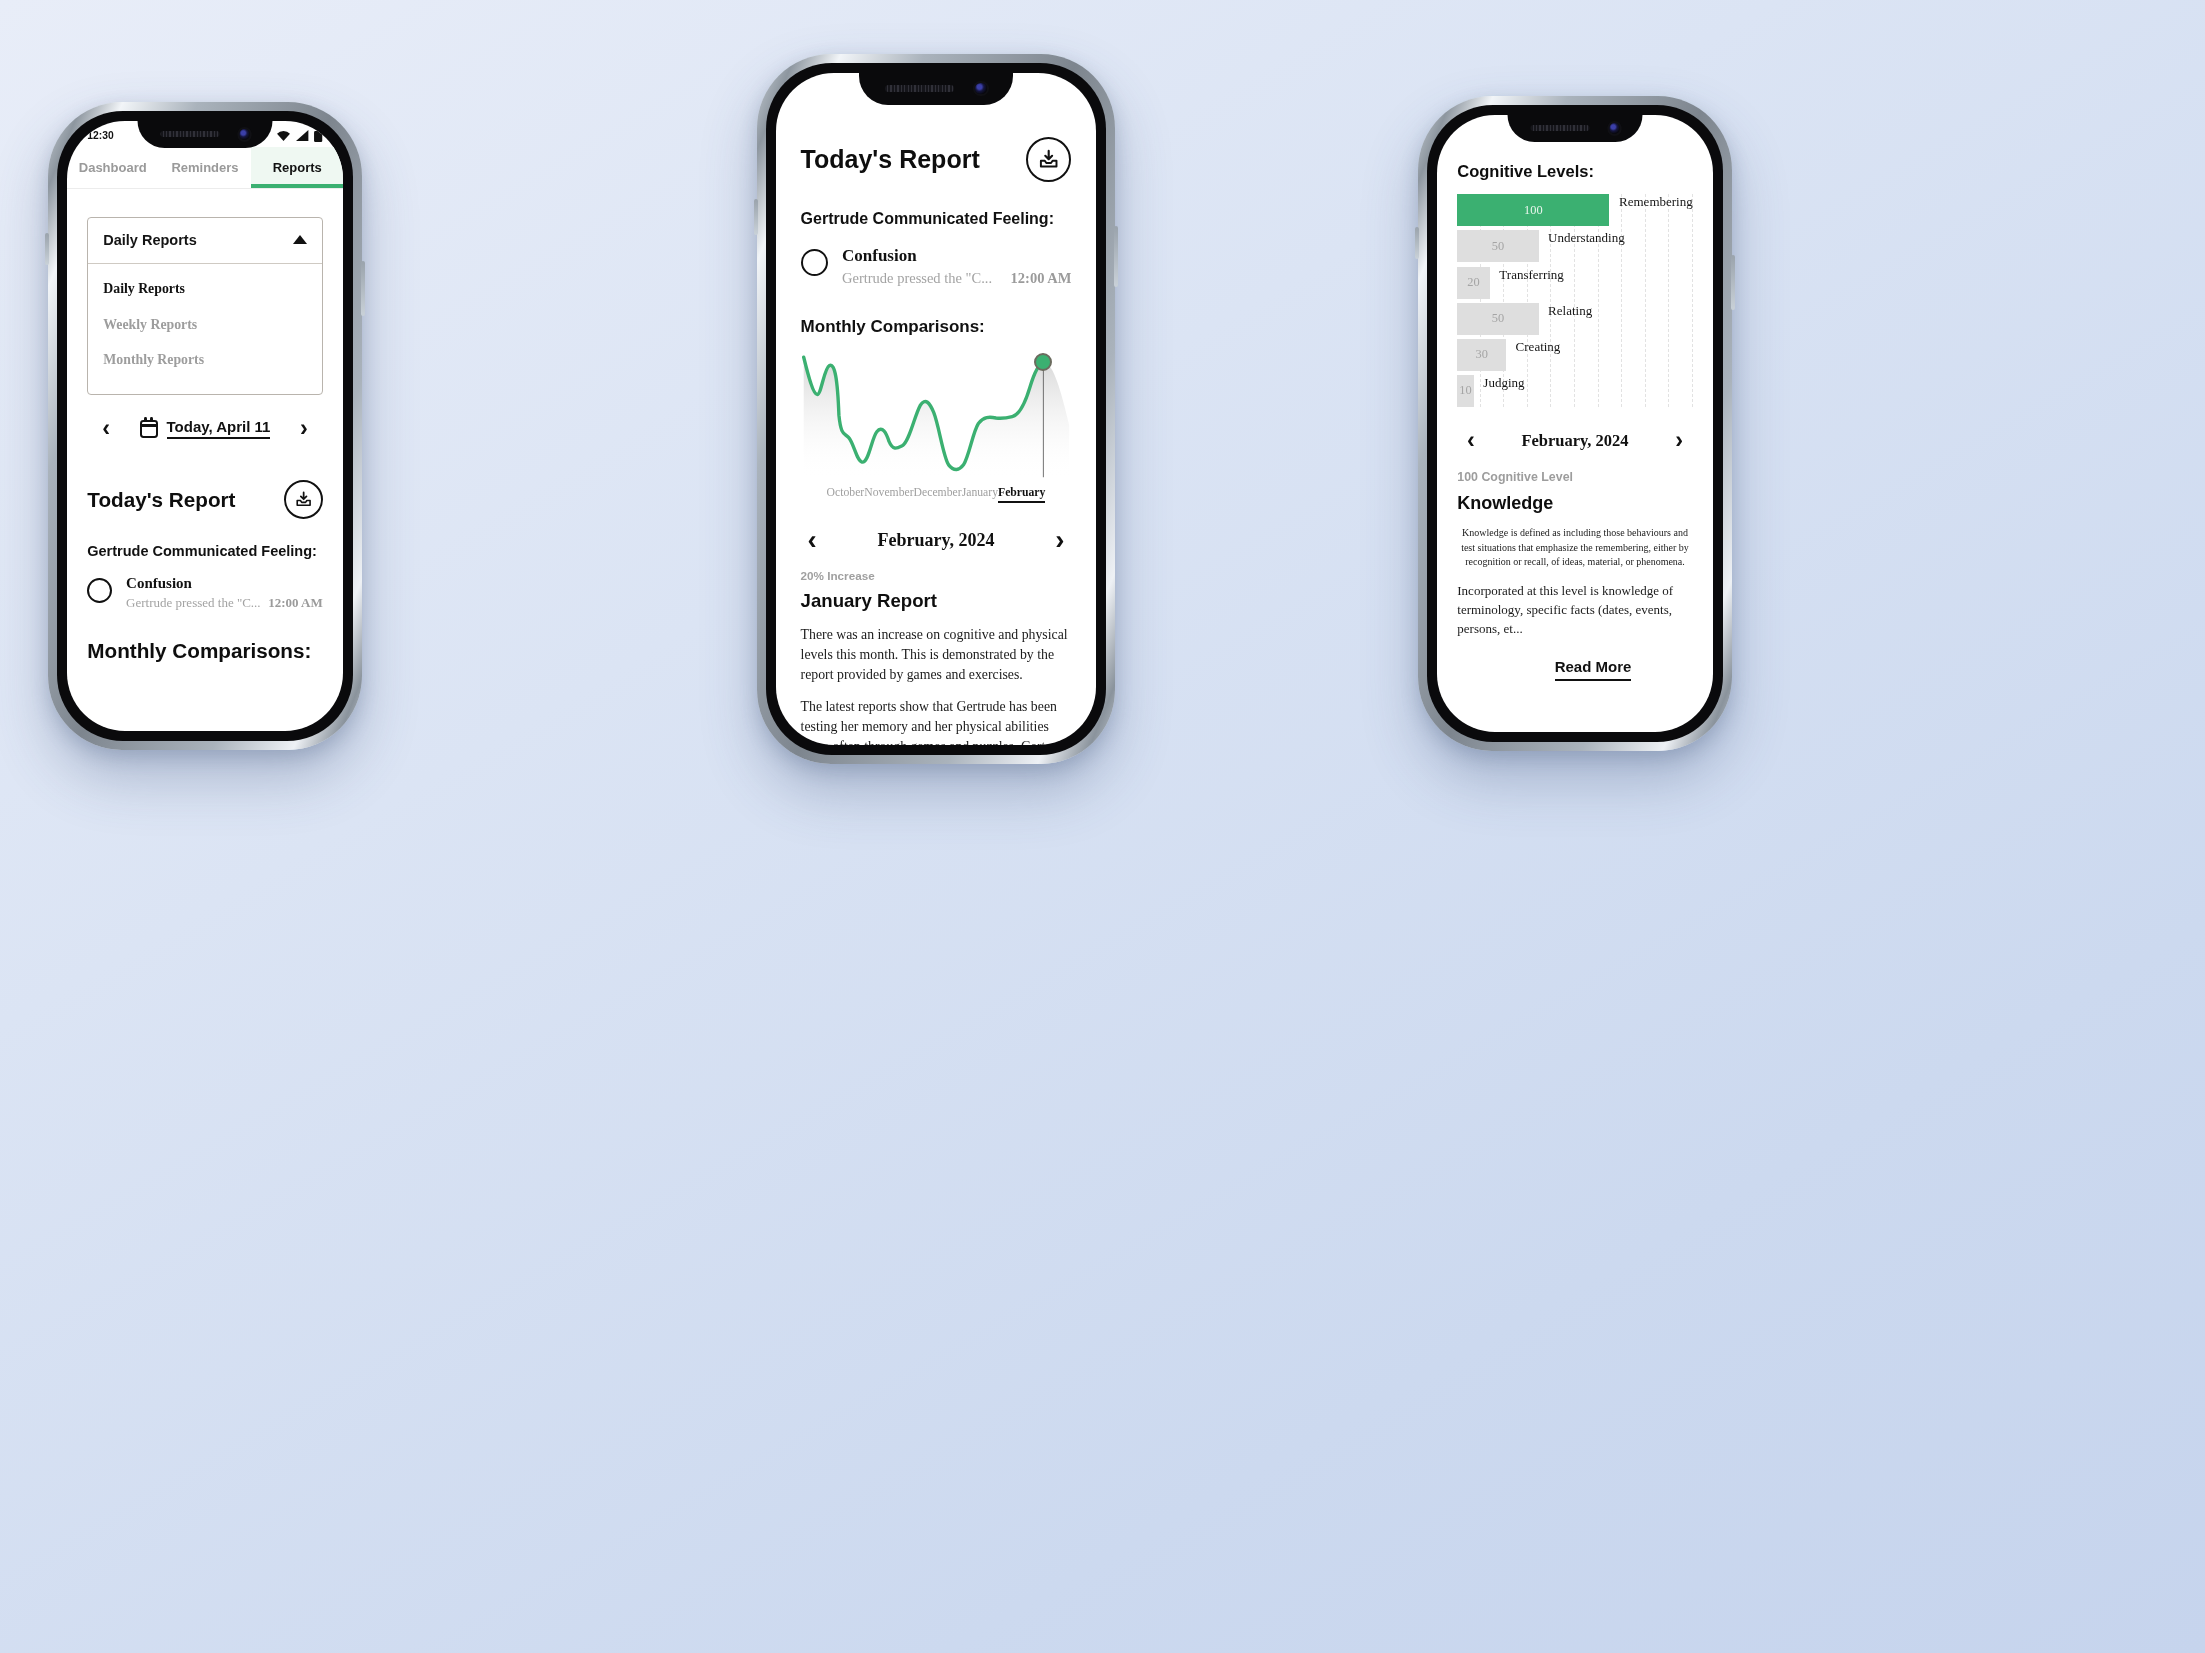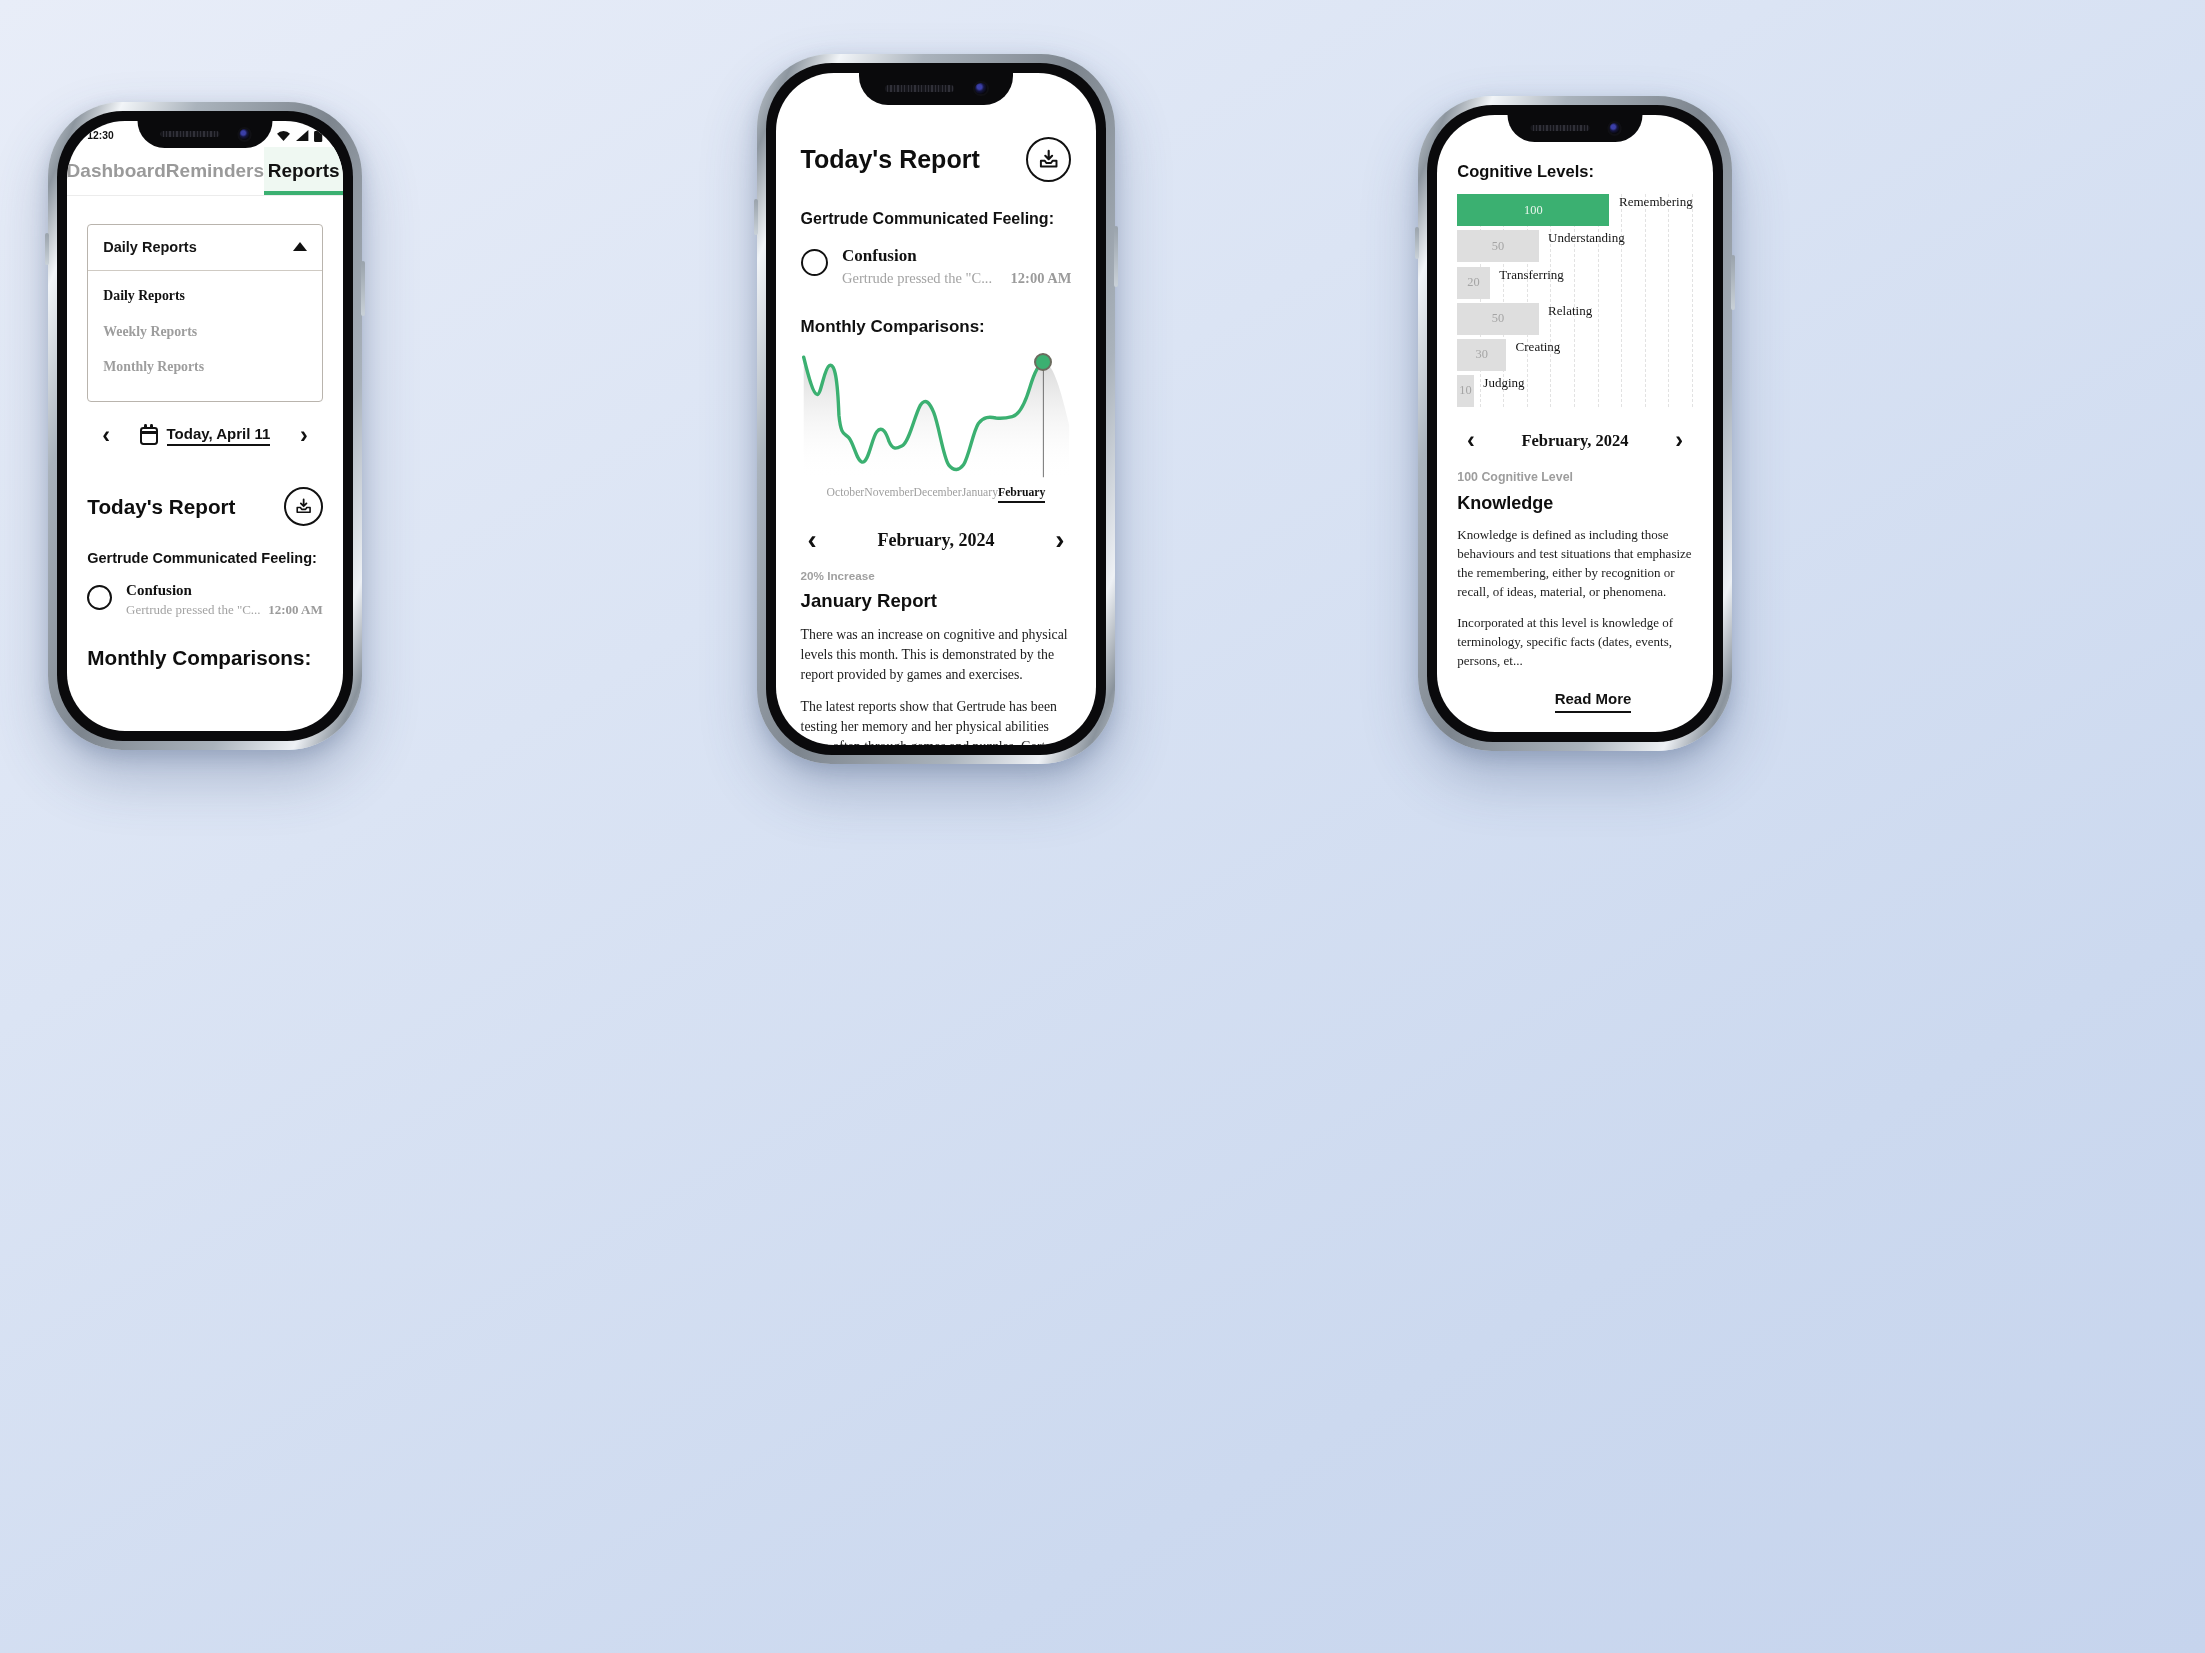--- a/index.html
+++ b/index.html
@@ -41,21 +41,21 @@
   .avatar .face{ position:absolute; left:50%; top:30%; transform:translateX(-50%); width:23.4px;height:27.6px;
     border-radius:50% 50% 46% 46%; background:#e8c3a6; }
   .avatar .hair{ position:absolute; left:50%; top:12%; transform:translateX(-50%); width:36px;height:37px;
     border-radius:50% 50% 40% 40%; background:#8d5a33; }
   .avatar .hair2{ position:absolute; left:50%; top:28%; transform:translateX(-50%); width:39px;height:32px;
     border-radius:46%; background:linear-gradient(180deg,rgba(141,90,51,0) 18%,#8d5a33 34%); }
   .avatar .shirt{ position:absolute; left:50%; bottom:0; transform:translateX(-50%); width:30px;height:11px;
     border-radius:13.8px 13.8px 0 0; background:#a8cfd4; }
 
   .tabs{ display:flex; border-bottom:0.7px solid #ececec; }
-  .tab{ flex:1; text-align:center; padding:13.8px 0 12.4px; font-size:19px; font-weight:700; color:#9a9a9a; position:relative; }
+  .tab{ flex:1; text-align:center; padding:13.8px 0 12.4px; font-size:13px; font-weight:700; color:#9a9a9a; position:relative; }
   .tab.active{ color:#111; background:#eff8f2; }
   .tab.active:after{ content:""; position:absolute; left:0; right:0; bottom:0; height:3.4px; background:#3bb071; }
 
   .body1{ padding:18px 20.7px 0 20.7px; }
   .select{ border:0.7px solid #b9b4ad; border-radius:4px; background:#fff;margin-top:10px; }
   .select-head{ display:flex; align-items:center; justify-content:space-between; padding:13.8px 15px 15px 15px;
     border-bottom:0.7px solid #cfcac3; }
   .select-head span{ font-size:14.5px; font-weight:800; color:#141414; }
   .caret{ width:0;height:0;border-left:7.6px solid transparent;border-right:7.6px solid transparent;border-bottom:9px solid #111; }
   .opt{ padding:9.6px 15px; font-size:13.8px; font-weight:700; font-family:"Liberation Serif", serif; color:#9d9d9d; }
@@ -347,21 +347,21 @@
         </div>
 
         <div class="datenav" style="padding:18px 9.6px 0;">
           <div class="chev">‹</div>
           <div style="font-size:16.5px;font-weight:800;font-family:'Liberation Serif',serif;color:#111;">February, 2024</div>
           <div class="chev">›</div>
         </div>
 
         <div style="font-size:12.4px;font-weight:800;color:#9d9d9d;margin-top:18px;">100 Cognitive Level</div>
         <div style="font-size:18px;font-weight:800;color:#0e0e0e;margin-top:8.3px;">Knowledge</div>
-        <div class="para" style="font-size:13px;">Knowledge is defined as including those behaviours and test situations that emphasize the remembering, either by recognition or recall, of ideas, material, or phenomena.</div>
+        <div class="para" style="font-size:10px;text-align:center;">Knowledge is defined as including those behaviours and test situations that emphasize the remembering, either by recognition or recall, of ideas, material, or phenomena.</div>
         <div class="para" style="font-size:13px;">Incorporated at this level is knowledge of terminology, specific facts (dates, events, persons, et...</div>
 
         <div class="readmore" style="margin-top:19.3px;">
           <span style="font-size:15px;">Read More</span>
         </div>
 
       </div>
     </div>
   </div>
 </div>

